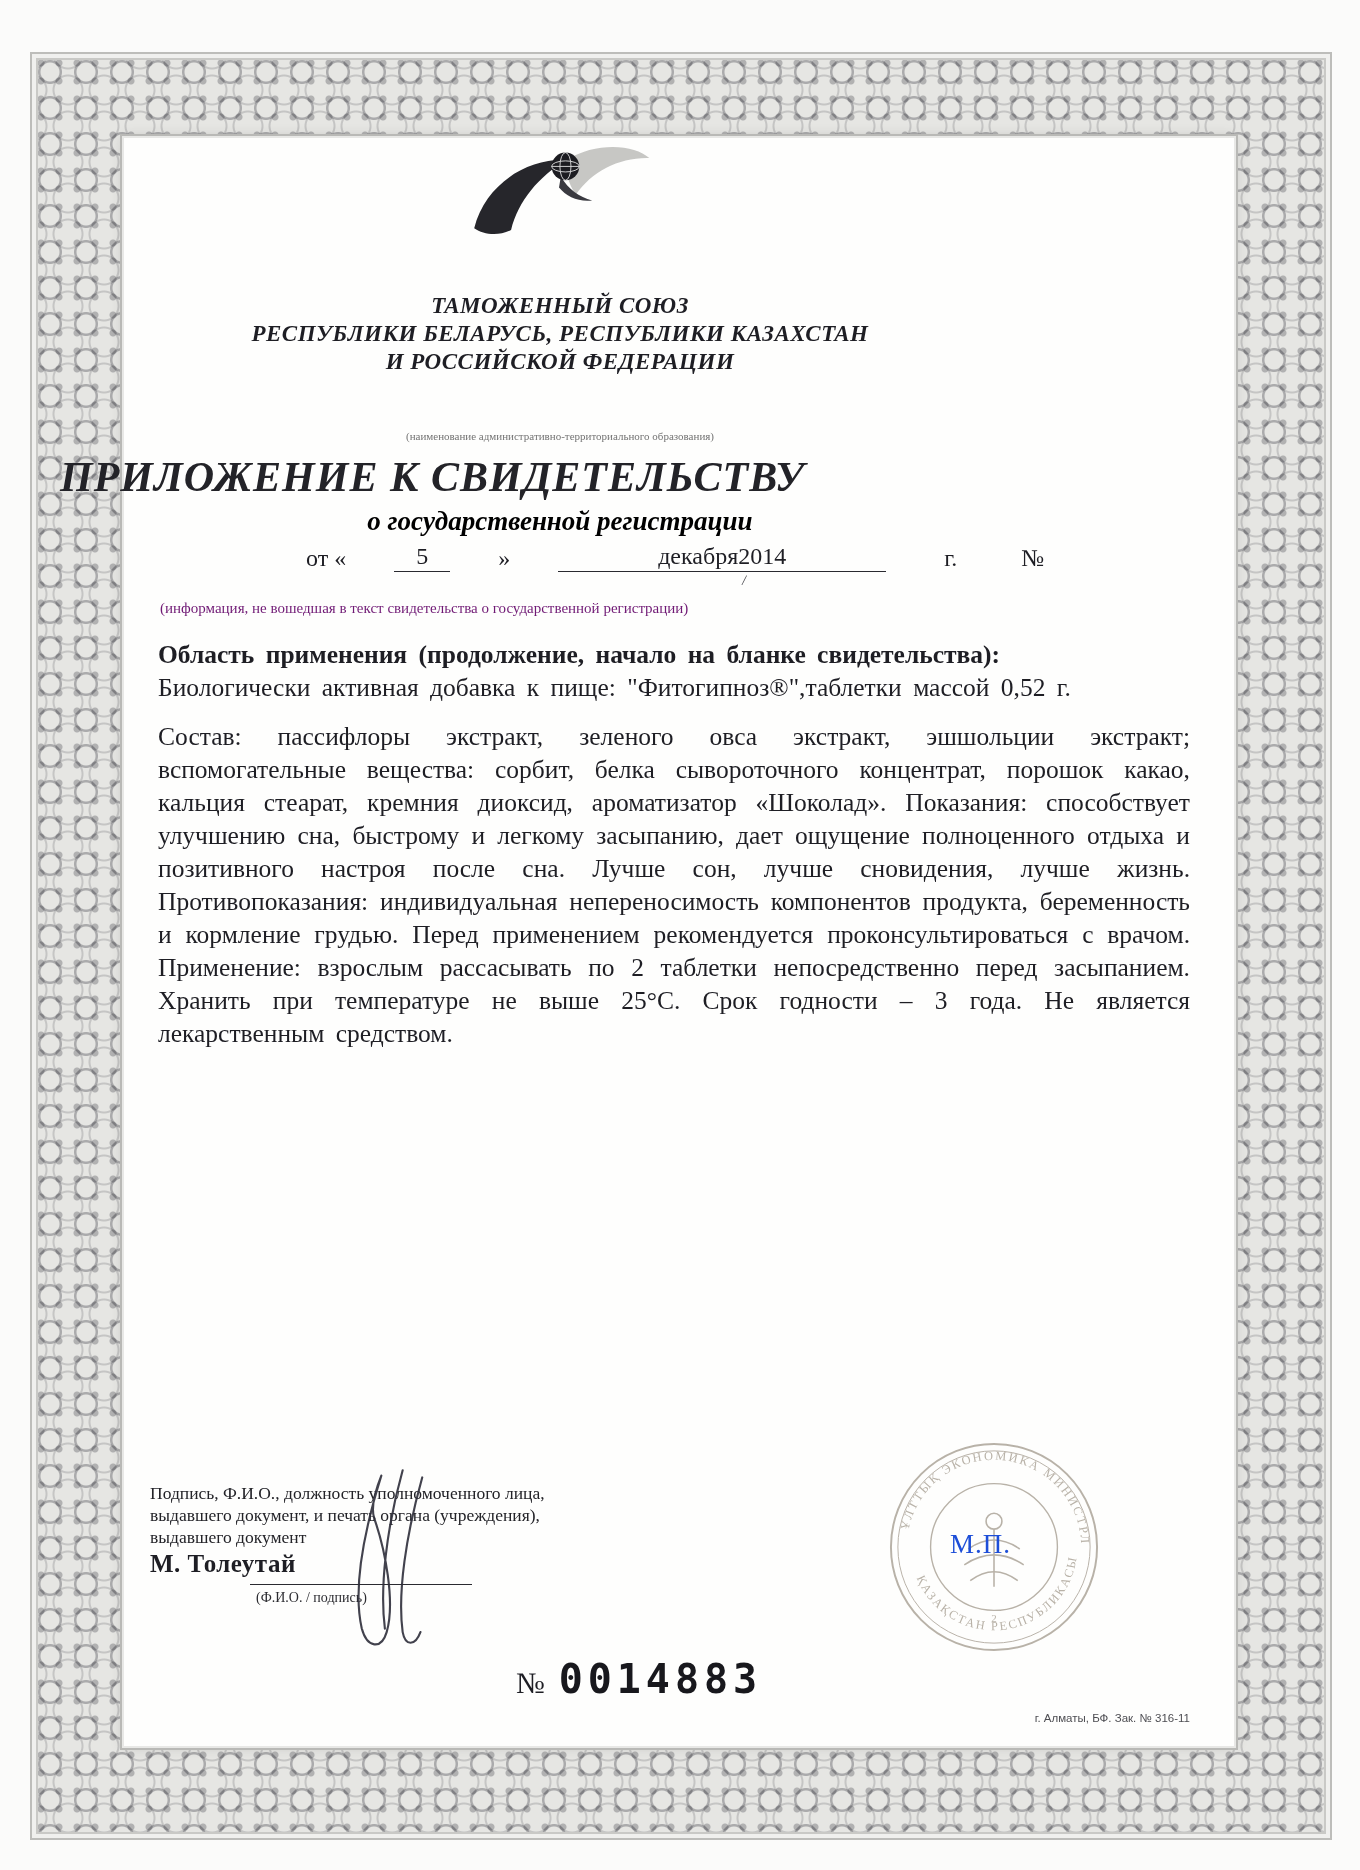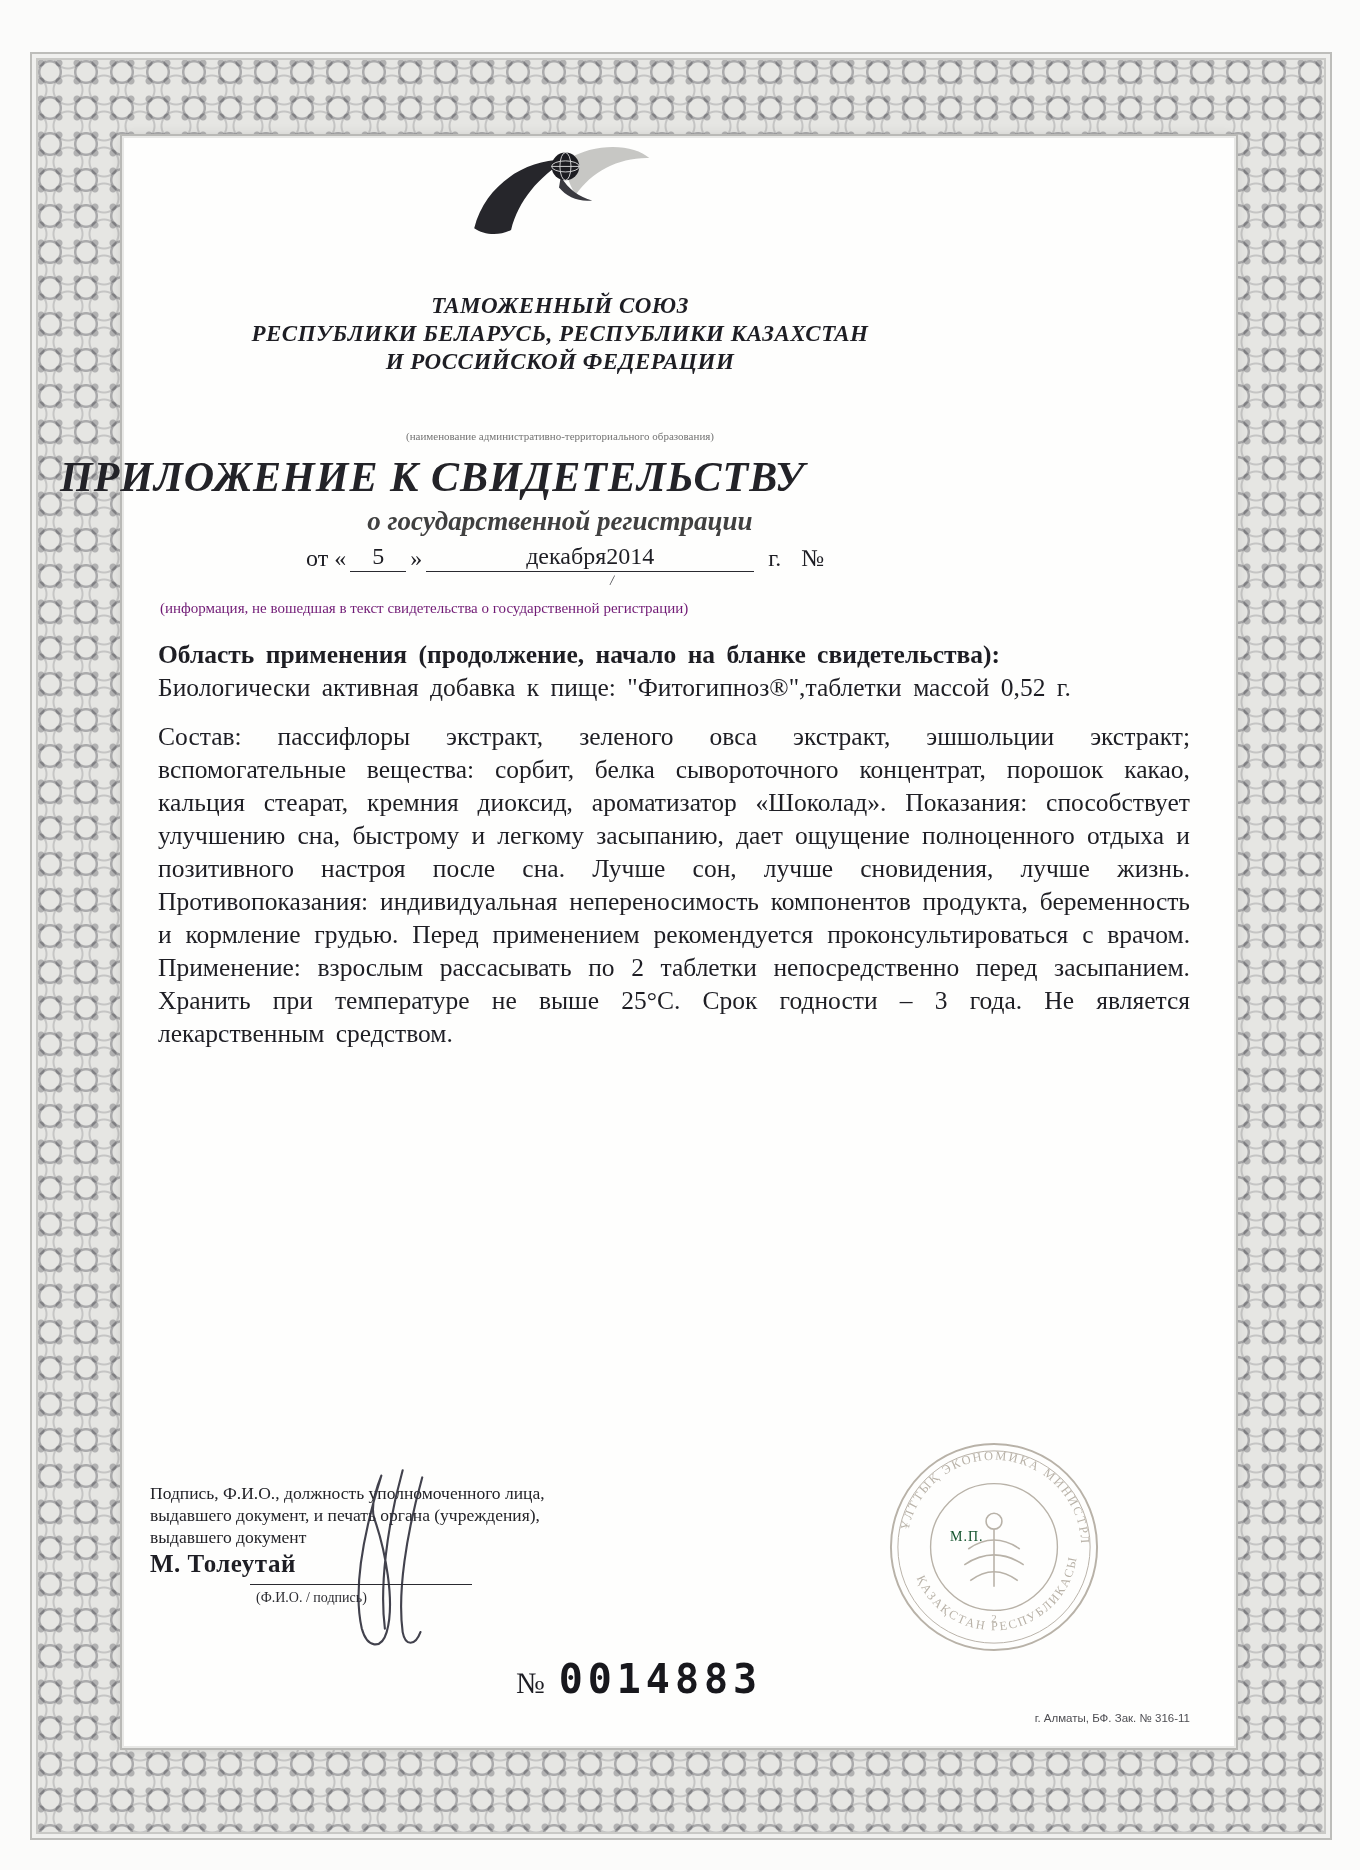--- a/index.html
+++ b/index.html
@@ -29,23 +29,23 @@
   }
   .abs{position:absolute;z-index:3;}
   
   .logo{left:450px;top:136px;width:218px;height:106px;}
   .org{left:160px;top:248px;width:800px;text-align:center;
        font-weight:bold;font-style:italic;font-size:23px;line-height:28px;letter-spacing:.5px;margin-top:44px;}
   .admin-caption{left:160px;top:430px;width:800px;text-align:center;font-size:11px;color:#737373;}
   .doc-title{left:60px;top:453px;width:1000px;text-align:left;
        font-weight:bold;font-style:italic;font-size:42px;letter-spacing:1px;color:#232328;}
   .doc-subtitle{left:60px;top:506px;width:1000px;text-align:center;
-       font-weight:bold;font-style:italic;font-size:27px;color:#404040;}
+       font-weight:bold;font-style:italic;font-size:27px;color:#000000;}
   
-  .date-row{left:302px;top:543px;right:172px;display:flex;align-items:flex-end;font-size:24px;}
+  .date-row{left:302px;top:543px;right:172px;display:flex;align-items:flex-end;font-size:24px;gap:44px;}
   .date-row .lbl{white-space:nowrap;padding:0 4px;}
   .ucell{border-bottom:1.6px solid #2a2a30;text-align:center;padding-bottom:1px;}
   .cell-day{width:56px;}
   .cell-monthyear{width:300px;display:flex;justify-content:center;padding:0 14px 1px 14px;position:relative;}
   .slash-mark{position:absolute;left:56%;bottom:-18px;font-size:15px;color:#3a3a40;transform:rotate(8deg);}
   .cell-number{flex:1;white-space:nowrap;font-size:23.5px;}
   .lbl-g{margin-left:10px;}
   .lbl-no{margin:0 6px 0 12px;}
   .info-caption{left:160px;top:600px;width:800px;text-align:left;font-size:15px;color:#701a75;}
   
@@ -54,21 +54,21 @@
   .scope-head{font-weight:bold;}
   .main-par{margin-top:16px !important;}
   
   .sig-captions{left:150px;top:1482px;width:420px;font-size:17.5px;line-height:22px;color:#232328;}
   .sig-name{left:150px;top:1550px;font-size:25px;font-weight:bold;letter-spacing:.5px;}
   .sig-line{left:250px;top:1584px;width:222px;border-top:1.6px solid #2a2a30;height:0;}
   .sig-under-caption{left:256px;top:1590px;font-size:14px;color:#2b2b30;}
   .scribble{left:296px;top:1452px;width:160px;height:218px;}
   
   .stamp{left:885px;top:1438px;width:218px;height:218px;opacity:.6;}
-  .mp-label{left:950px;top:1529px;font-size:14px;letter-spacing:1px;color:#14532d;}
+  .mp-label{left:950px;top:1529px;font-size:27px;letter-spacing:1px;color:#1d4ed8;}
   
   .doc-number{left:516px;top:1656px;display:flex;align-items:baseline;}
   .doc-number .no-sign{font-size:30px;margin-right:14px;}
   .doc-number .digits{font-family:"DejaVu Sans Mono",monospace;font-weight:bold;font-size:40px;letter-spacing:5px;color:#18181d;}
   .print-info{right:170px;top:1712px;font-size:11.5px;color:#4d4d52;font-family:"Liberation Sans",sans-serif;}
 </style>
 </head>
 <body>
 
 <div class="lace-frame"></div>

